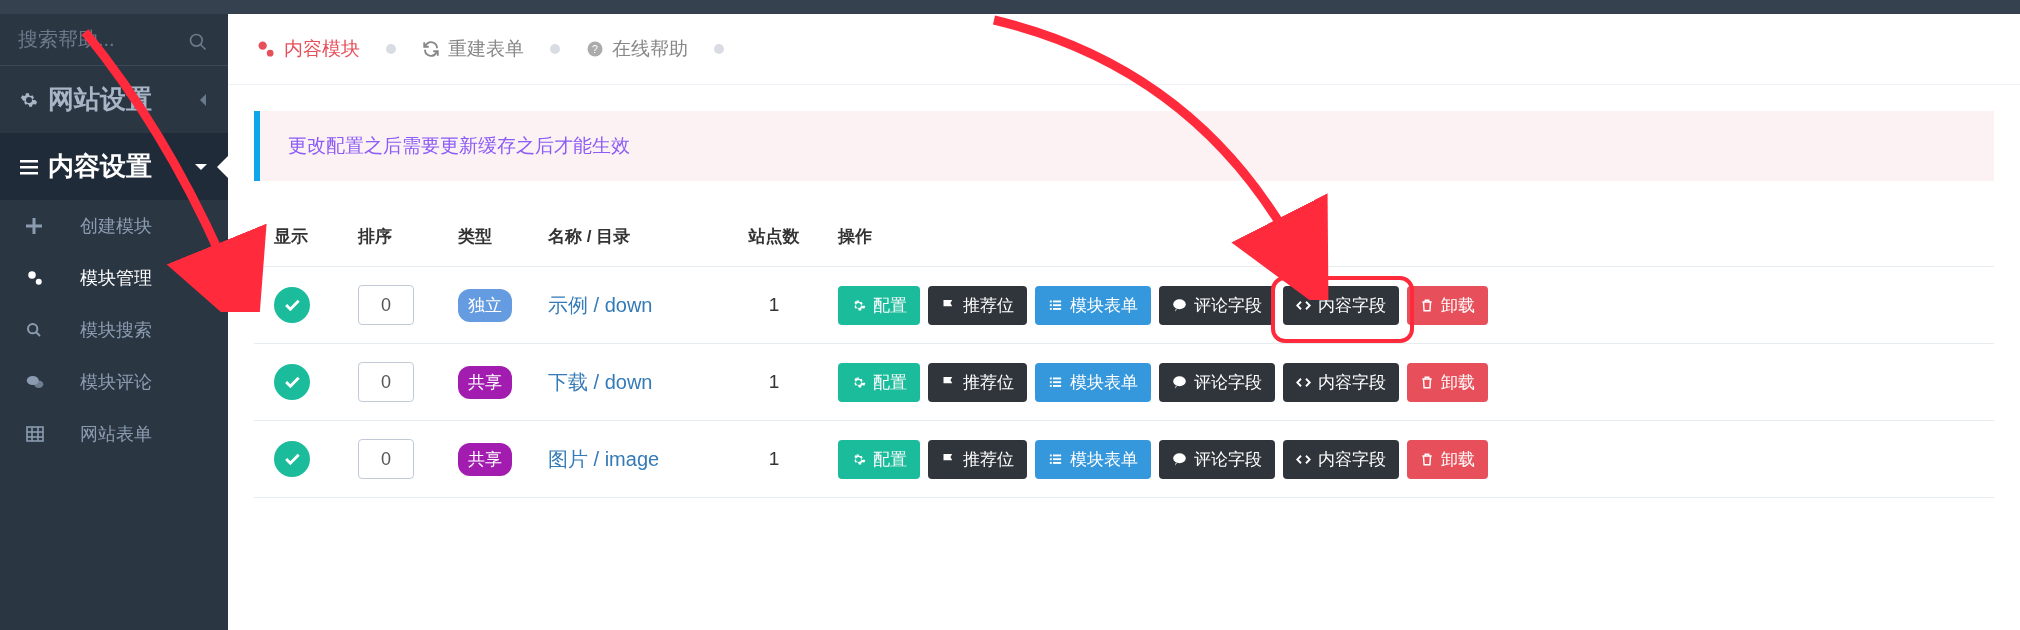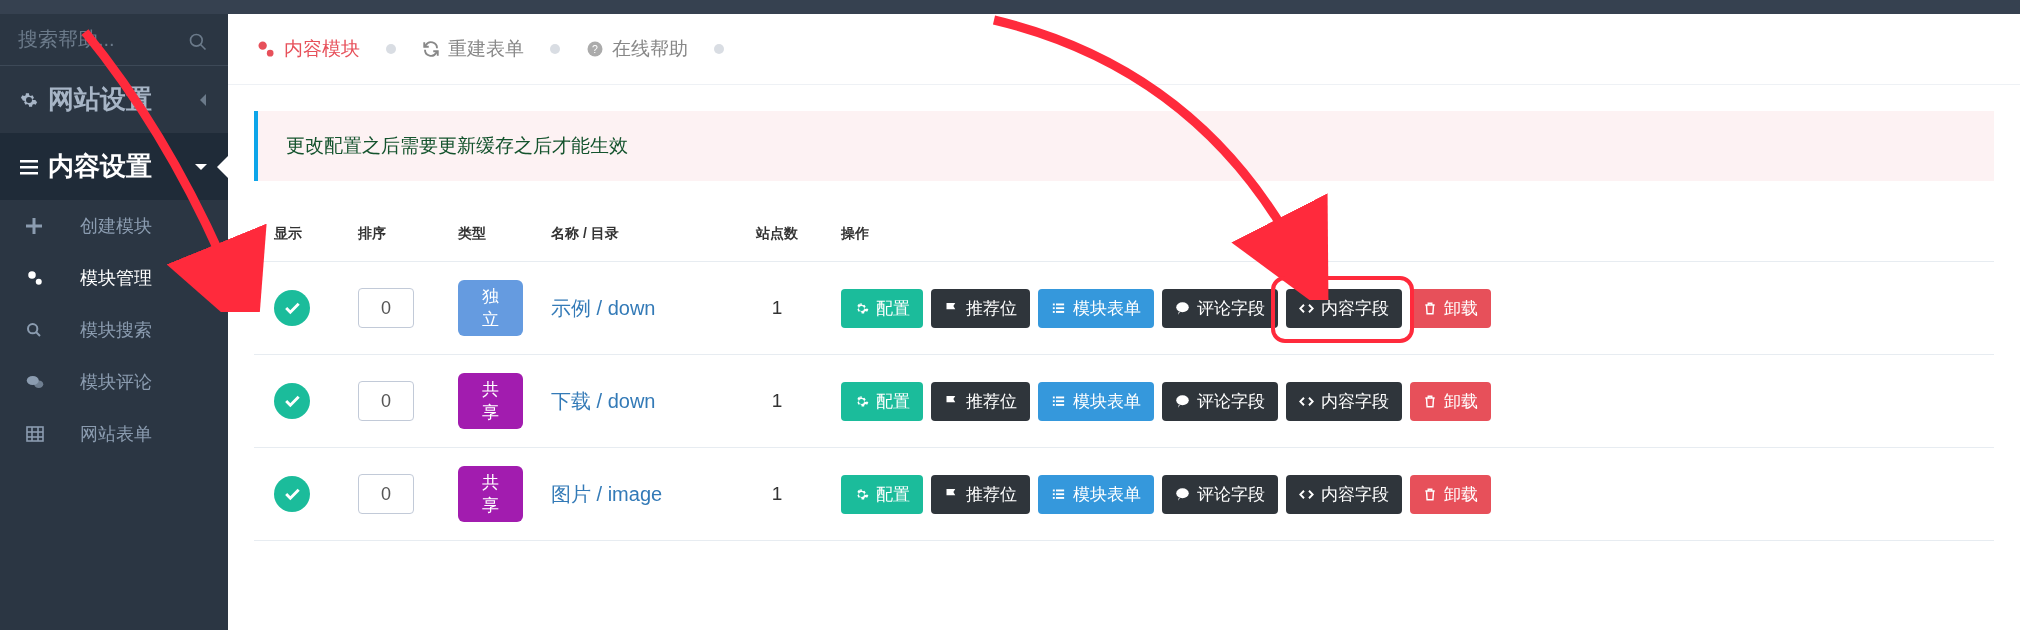--- a/index.html
+++ b/index.html
@@ -29,31 +29,31 @@
 
 .main { flex: 1; background: #fff; display: flex; flex-direction: column; }
 .top-strip { height: 14px; background: #364150; }
 
 .toolbar { display: flex; align-items: center; gap: 10px; padding: 18px 28px 18px 22px; border-bottom: 1px solid #eef1f5; }
 .tool { display: inline-flex; align-items: center; gap: 8px; color: #888; font-size: 19px; cursor: pointer; padding: 4px 6px; }
 .tool.primary { color: #e7505a; font-weight: 500; align-items: center; }
 .dot { width: 10px; height: 10px; border-radius: 50%; background: #d9dde3; margin: 0 10px; }
 
 .content { padding: 26px 26px 0 26px; }
-.alert { background: #fdf2f3; border-left: 4px solid #0ea5e9; padding: 22px 28px; color: #14532d; font-size: 19px; margin-bottom: 26px; }
+.alert { background: #fdf2f3; border-left: 6px solid #0ea5e9; padding: 22px 28px; color: #8b5cf6; font-size: 19px; margin-bottom: 26px; }
 
 table { width: 100%; border-collapse: collapse; }
 th, td { text-align: left; padding: 18px 14px; border-bottom: 1px solid #e7ecf1; vertical-align: middle; }
-th { font-size: 14px; font-weight: 600; color: #333; }
+th { font-size: 17px; font-weight: 600; color: #333; }
 th:first-child, td:first-child { padding-left: 20px; }
 td { font-size: 19px; }
 
 .check { width: 36px; height: 36px; border-radius: 50%; background: #1bbc9b; display: inline-flex; align-items: center; justify-content: center; color: #fff; }
 .sort-input { width: 56px; height: 40px; border: 1px solid #c2cad8; border-radius: 4px; text-align: center; font-size: 18px; color: #555; }
-.tag { display: inline-block; padding: 5px 24px; border-radius: 6px; color: #fff; font-size: 17px; }
+.tag { display: inline-block; padding: 5px 10px; border-radius: 12px; color: #fff; font-size: 17px; }
 .tag.blue { background: #659be0; }
 .tag.green { background: #a21caf; }
 .namecell { color: #337ab7; font-size: 20px; }
 
 .btns { display: flex; gap: 8px; flex-wrap: nowrap; }
 .btn { display: inline-flex; align-items: center; gap: 7px; padding: 8px 13px; border-radius: 4px; color: #fff; font-size: 17px; cursor: pointer; white-space: nowrap; }
 .btn.cfg { background: #1bbc9b; }
 .btn.dark { background: #2f353b; }
 .btn.blue { background: #3598dc; }
 .btn.red { background: #e7505a; }

